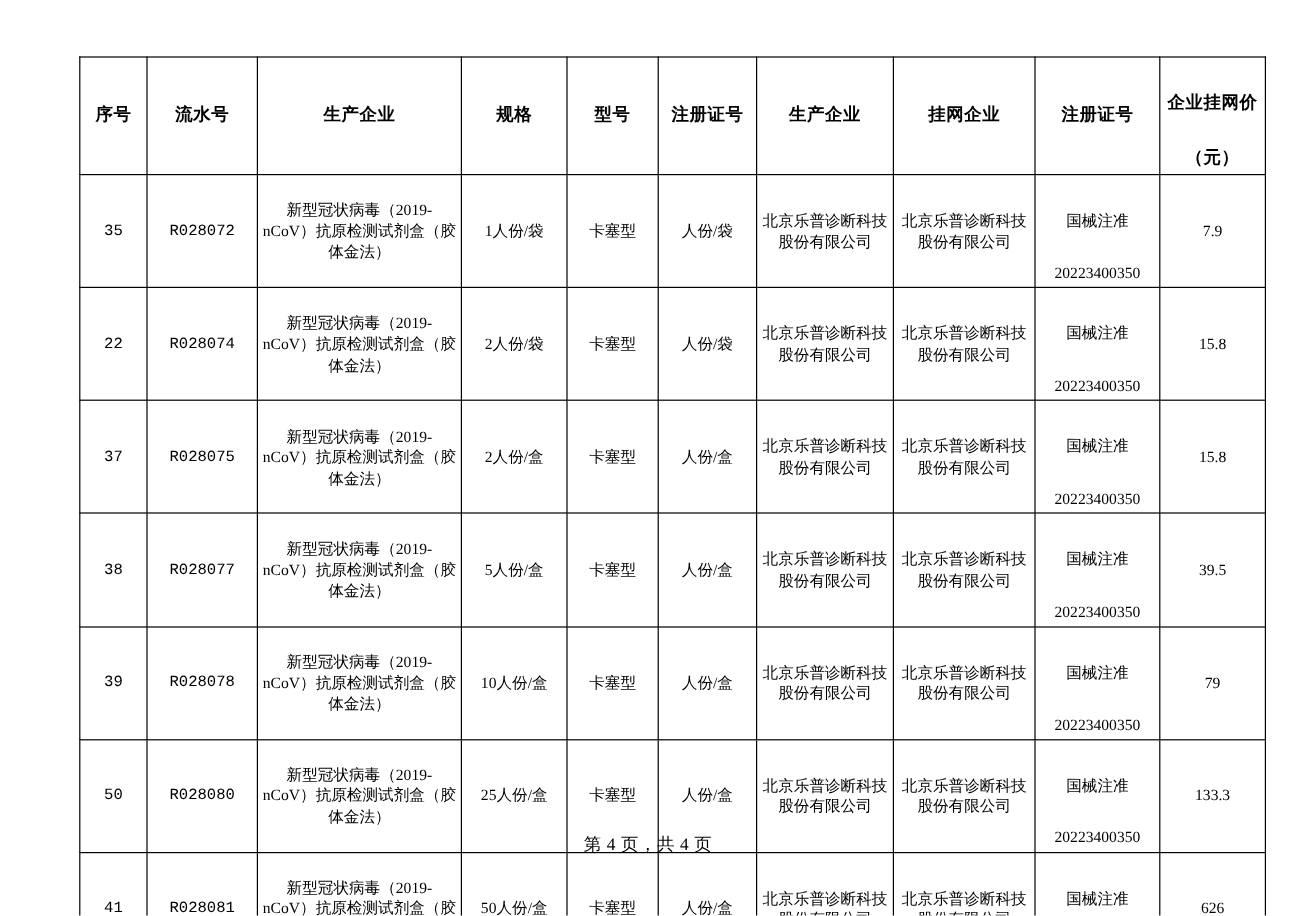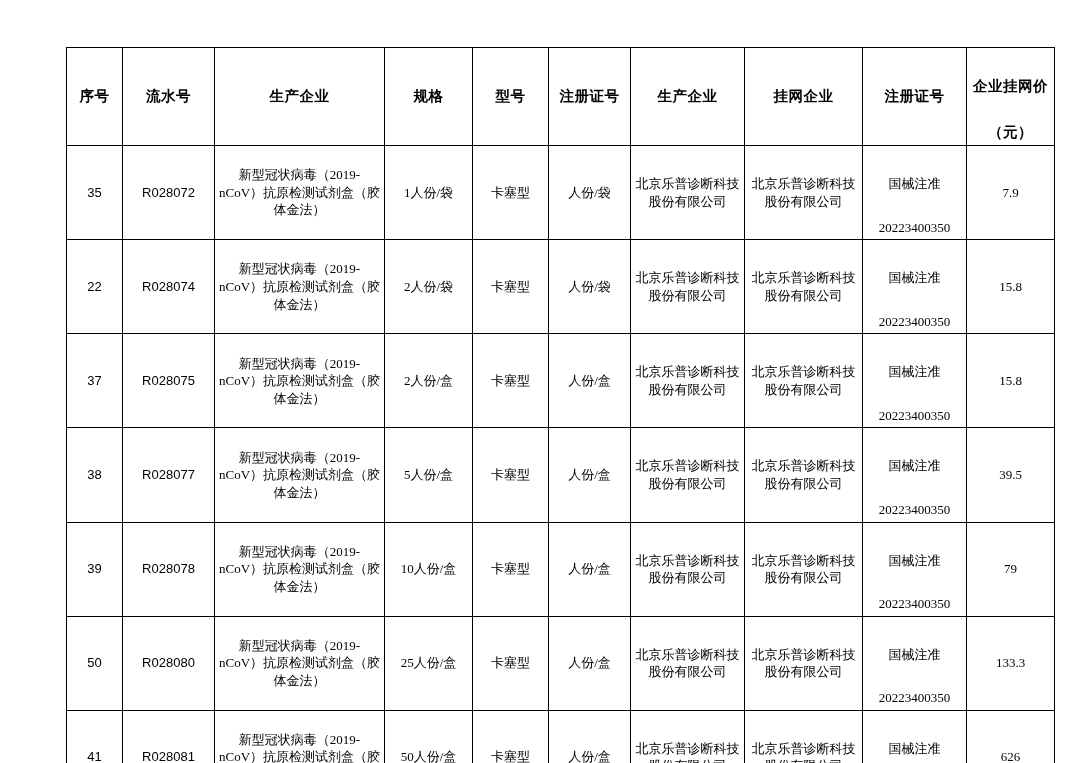--- a/index.html
+++ b/index.html
@@ -46,21 +46,21 @@
     font-size: 14.5px;
     height: 38px;
     letter-spacing: 0.5px;
   }
   table.price-table tbody td {
     font-size: 13px;
     height: 50px;
   }
   td.cell-index,
   td.cell-serial {
-    font-family: Liberation Sans, sans-serif;
+    font-family: Liberation Mono, monospace;
     font-size: 13.5px;
   }
   td.cell-product {
     font-size: 13px;
     line-height: 1.45;
     padding-left: 4px;
     padding-right: 4px;
   }
   td.cell-price {
     font-size: 13.5px;
@@ -237,14 +237,15 @@
             <span class="two-line">国械注准</span>
             <span class="two-line">20223400350</span>
           </td>
           <td class="cell-price">626</td>
         </tr>
 
       </tbody>
     </table>
   </div>
 
+  <div class="footer">第 4 页，共 4 页</div>
 
 </div>
 
 </body></html>

